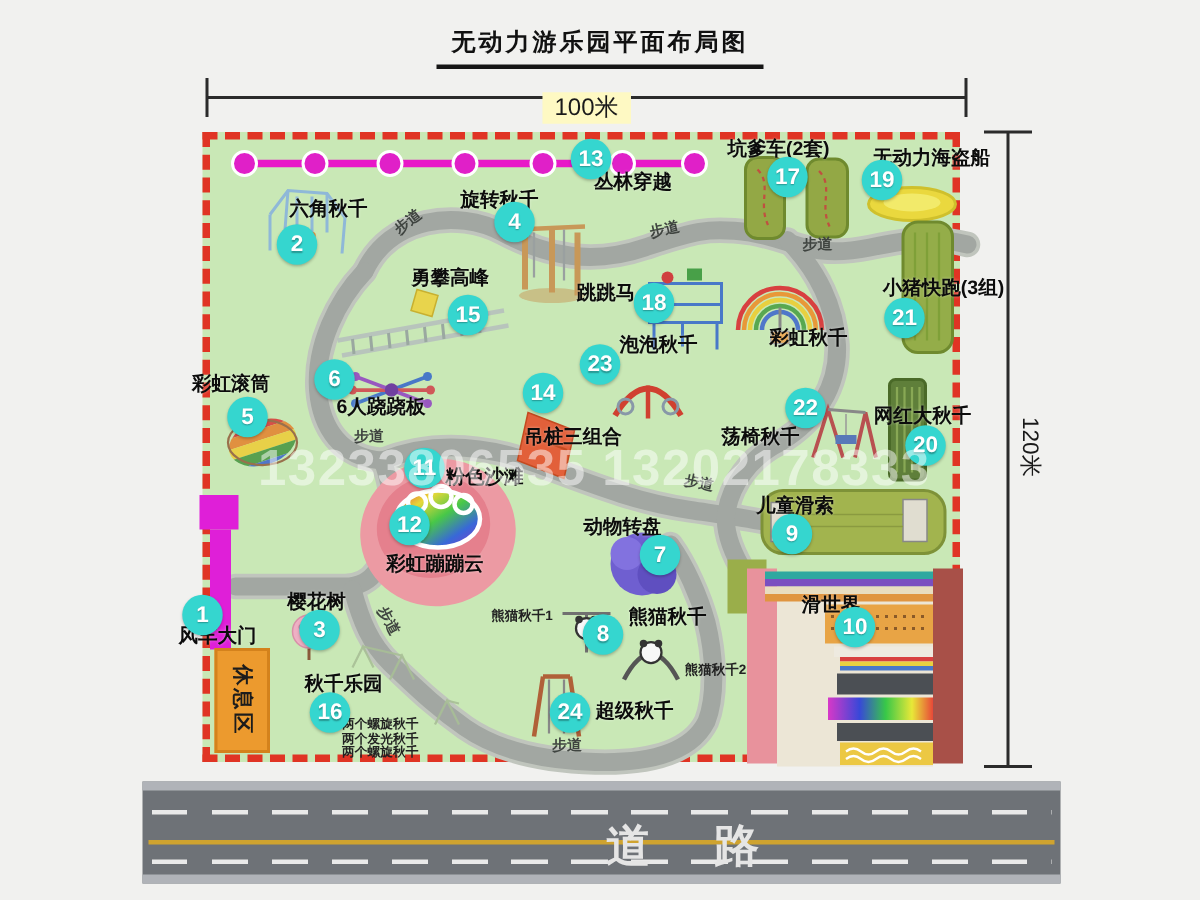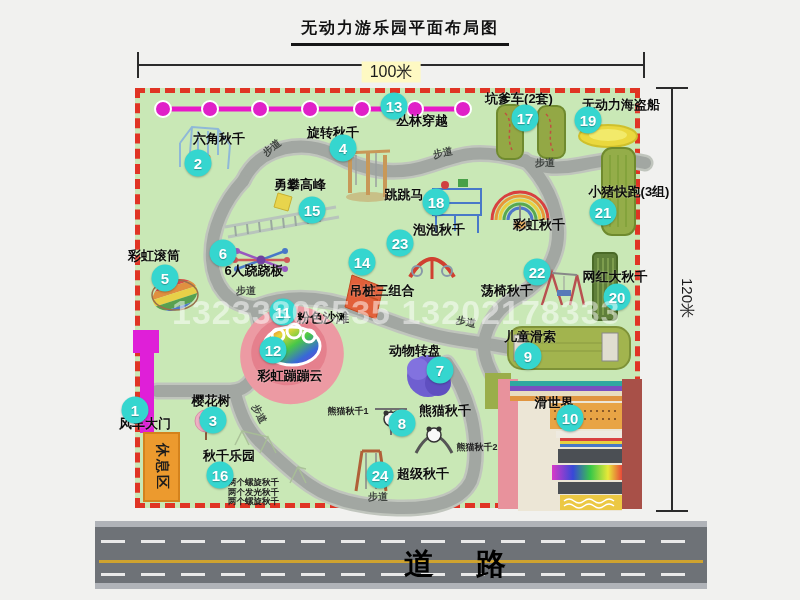--- a/index.html
+++ b/index.html
@@ -40,21 +40,21 @@
   .wm{position:absolute;z-index:9;pointer-events:none;white-space:nowrap;font-weight:bold;}
   #wm-company{left:268px;top:254px;font-size:40px;letter-spacing:5px;color:rgba(255,255,255,.42);}
   #wm-phone{left:172px;top:293px;font-size:34px;letter-spacing:1px;color:rgba(255,255,255,.5);}
   
   #road{left:95px;top:521px;width:612px;height:68px;background:var(--road-gray);
     border-top:6px solid #b0b3b8;border-bottom:6px solid #b0b3b8;box-sizing:border-box;}
   .lane-dash{position:absolute;left:6px;right:6px;height:3px;
     background:repeating-linear-gradient(90deg,#e9e9e9 0 24px,transparent 24px 40px);}
   #road-center{position:absolute;left:4px;right:4px;top:33px;height:3px;background:#cfa32f;}
   #road-label{position:absolute;left:360px;top:17px;transform:translateX(-50%);font-size:30px;
-    font-weight:bold;color:#000000;letter-spacing:42px;text-indent:42px;white-space:nowrap;text-align:center;}
+    font-weight:bold;color:#e5e5e5;letter-spacing:42px;text-indent:42px;white-space:nowrap;text-align:center;}
 </style>
 </head>
 <body>
 
 <div id="stage">
 
   <div class="abs" id="page-title">无动力游乐园平面布局图</div>
 
   <div class="abs dimline" style="left:138px;top:64px;width:506px;height:2px;"></div>
   <div class="abs dimline" style="left:137px;top:52px;width:2px;height:26px;"></div>

